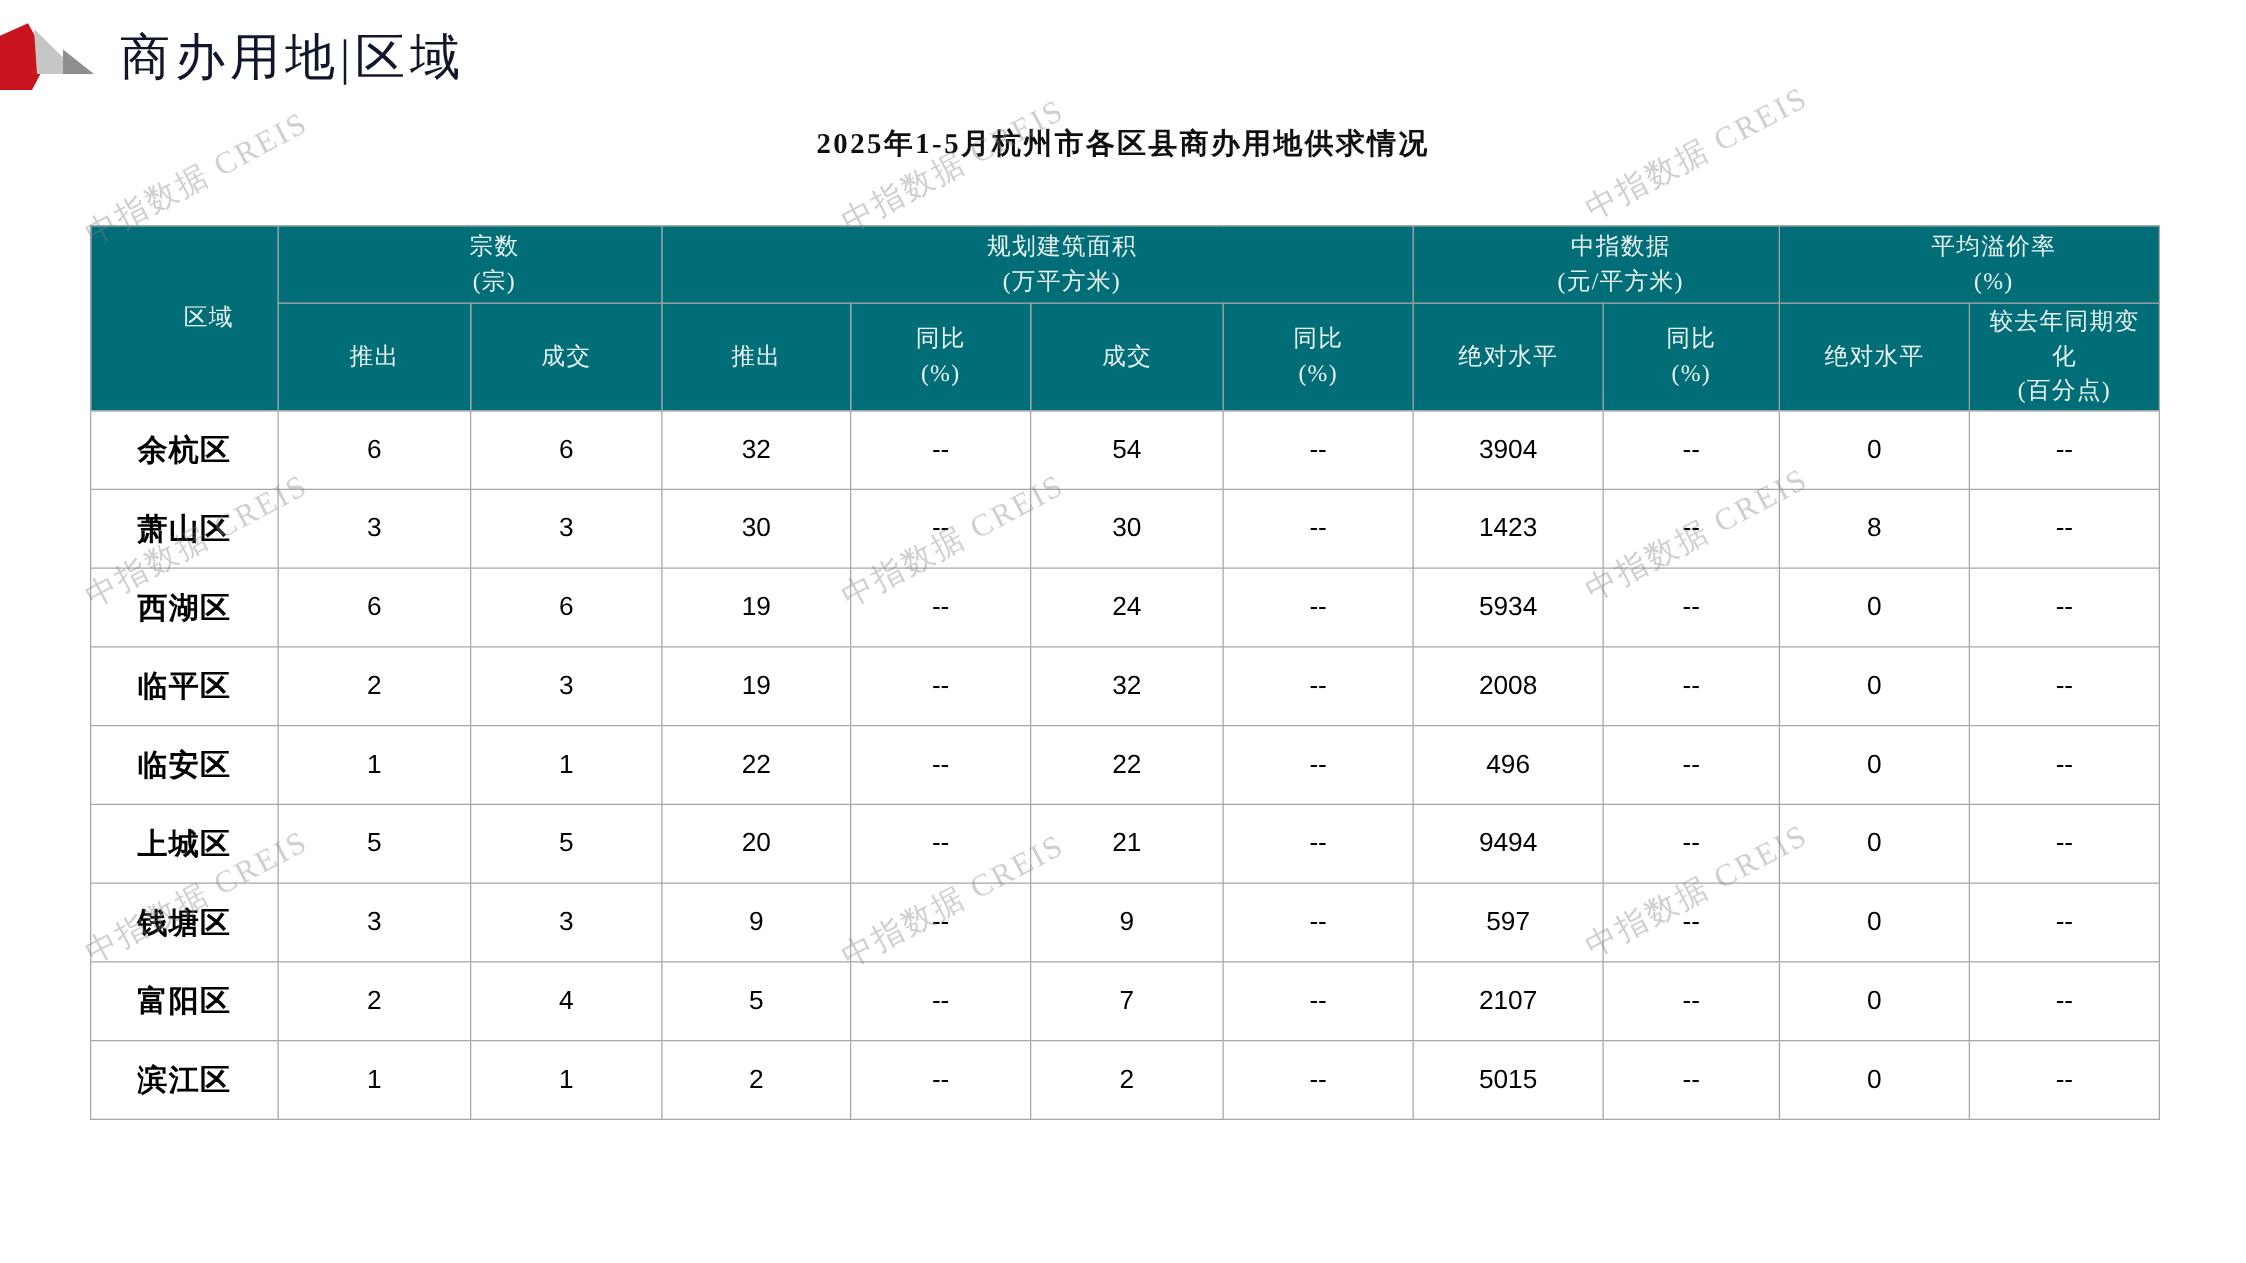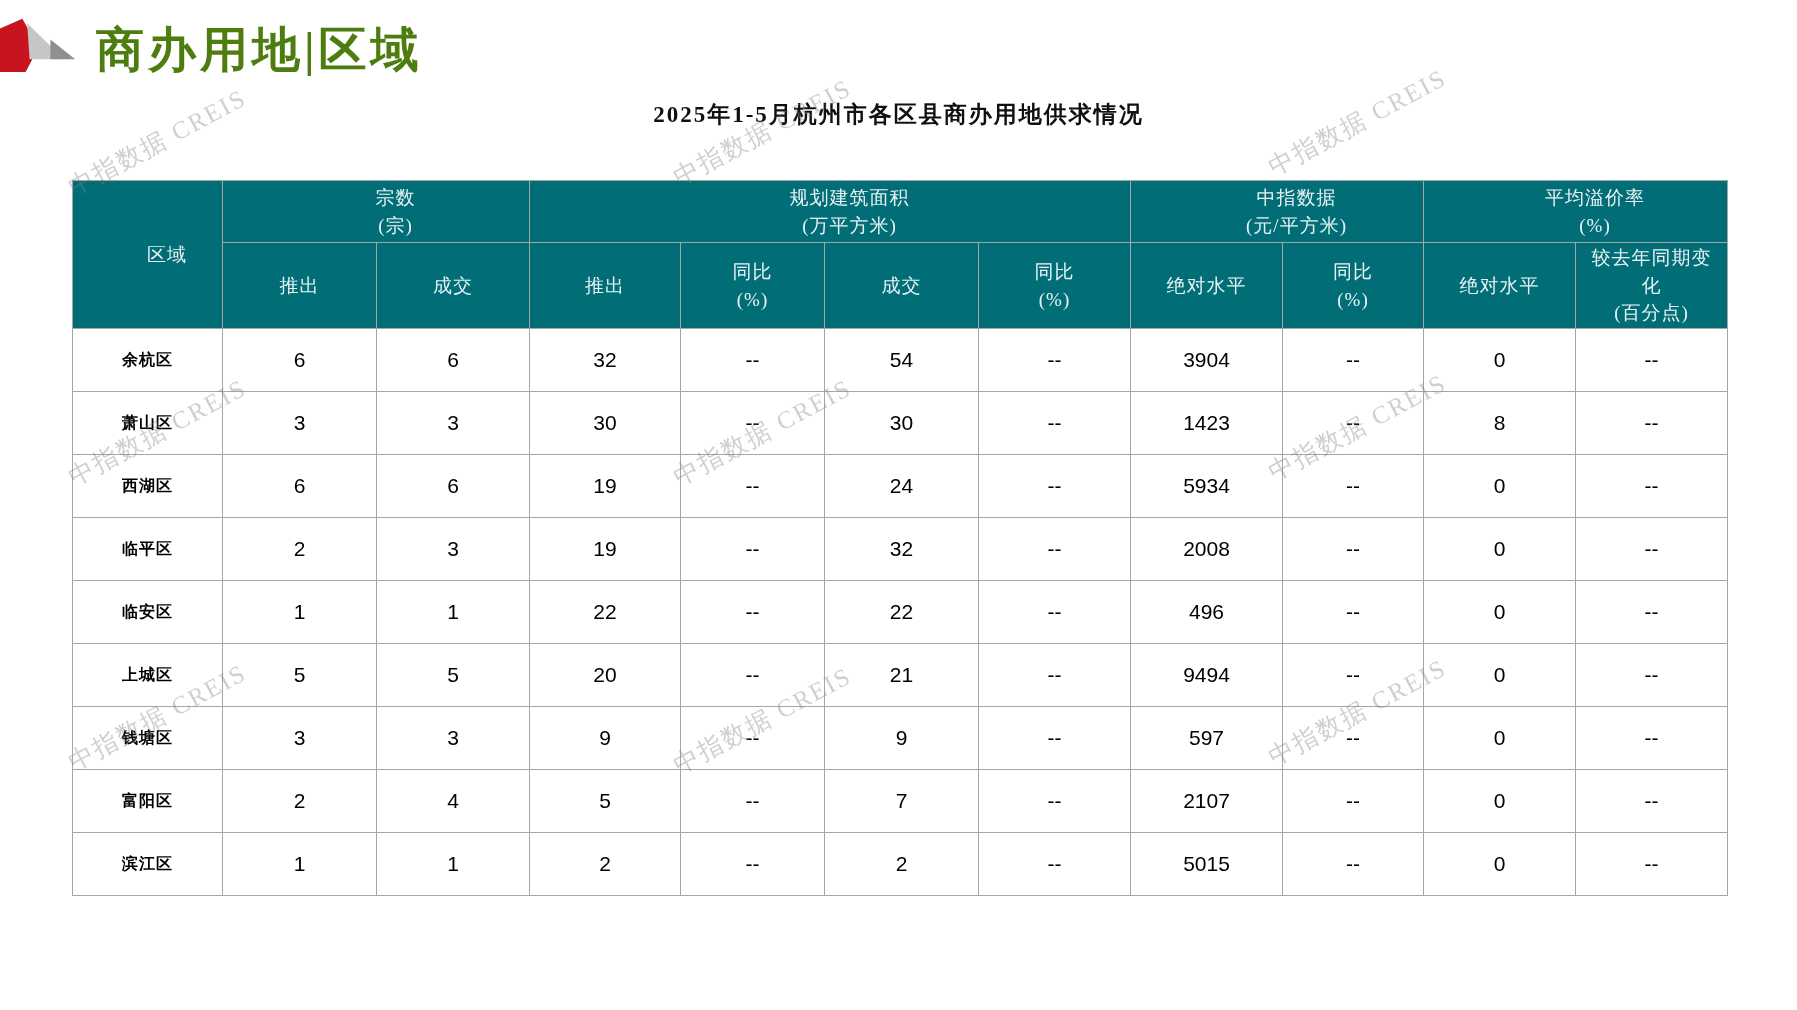--- a/index.html
+++ b/index.html
@@ -15,21 +15,21 @@
   .logo-red{background:var(--logo-red,#C8141E);
     clip-path:polygon(0 25%,28% 8%,48% 58%,32% 100%,0 100%);}
   .logo-light{background:var(--logo-light-gray,#C6C6C6);
     clip-path:polygon(34% 16%,80% 78%,37% 78%);}
   .logo-dark{background:var(--logo-dark-gray,#8F8F8F);
     clip-path:polygon(63% 44%,94% 78%,63% 78%);}
 
   
   .page-title{
     position:absolute;left:96px;top:18px;
-    font-size:48px;font-weight:bold;color:#4d7c0f;
+    font-size:40px;font-weight:normal;color:#0f172a;
     letter-spacing:4px;white-space:nowrap;
     font-family:"Liberation Serif","DejaVu Serif",serif;
   }
   .chart-title{
     position:absolute;left:0;top:99px;width:1797px;text-align:center;
     font-size:23px;font-weight:bold;color:#101010;letter-spacing:2px;
     font-family:"Liberation Serif","DejaVu Serif",serif;
   }
 
   
@@ -49,21 +49,21 @@
     white-space:pre-line;letter-spacing:1px;
     font-family:"Liberation Serif","DejaVu Serif",serif;
   }
   table.report thead tr.h1 th{height:62px;padding-left:43px;}
   table.report thead tr.h2 th{height:86px;}
   table.report tbody td{
     background:transparent;color:#000;font-size:21px;height:63px;
   }
   table.report tbody td.region{
     font-family:"Liberation Serif","DejaVu Serif",serif;
-    font-weight:bold;font-size:16px;letter-spacing:1px;
+    font-weight:bold;font-size:24px;letter-spacing:1px;
   }
 
   
   .wm{
     position:absolute;z-index:5;pointer-events:none;
     color:rgba(130,130,130,0.38);
     font-size:25px;letter-spacing:2px;white-space:nowrap;
     transform:rotate(-28deg);transform-origin:left bottom;
     font-family:"Liberation Serif","DejaVu Serif",serif;
   }

